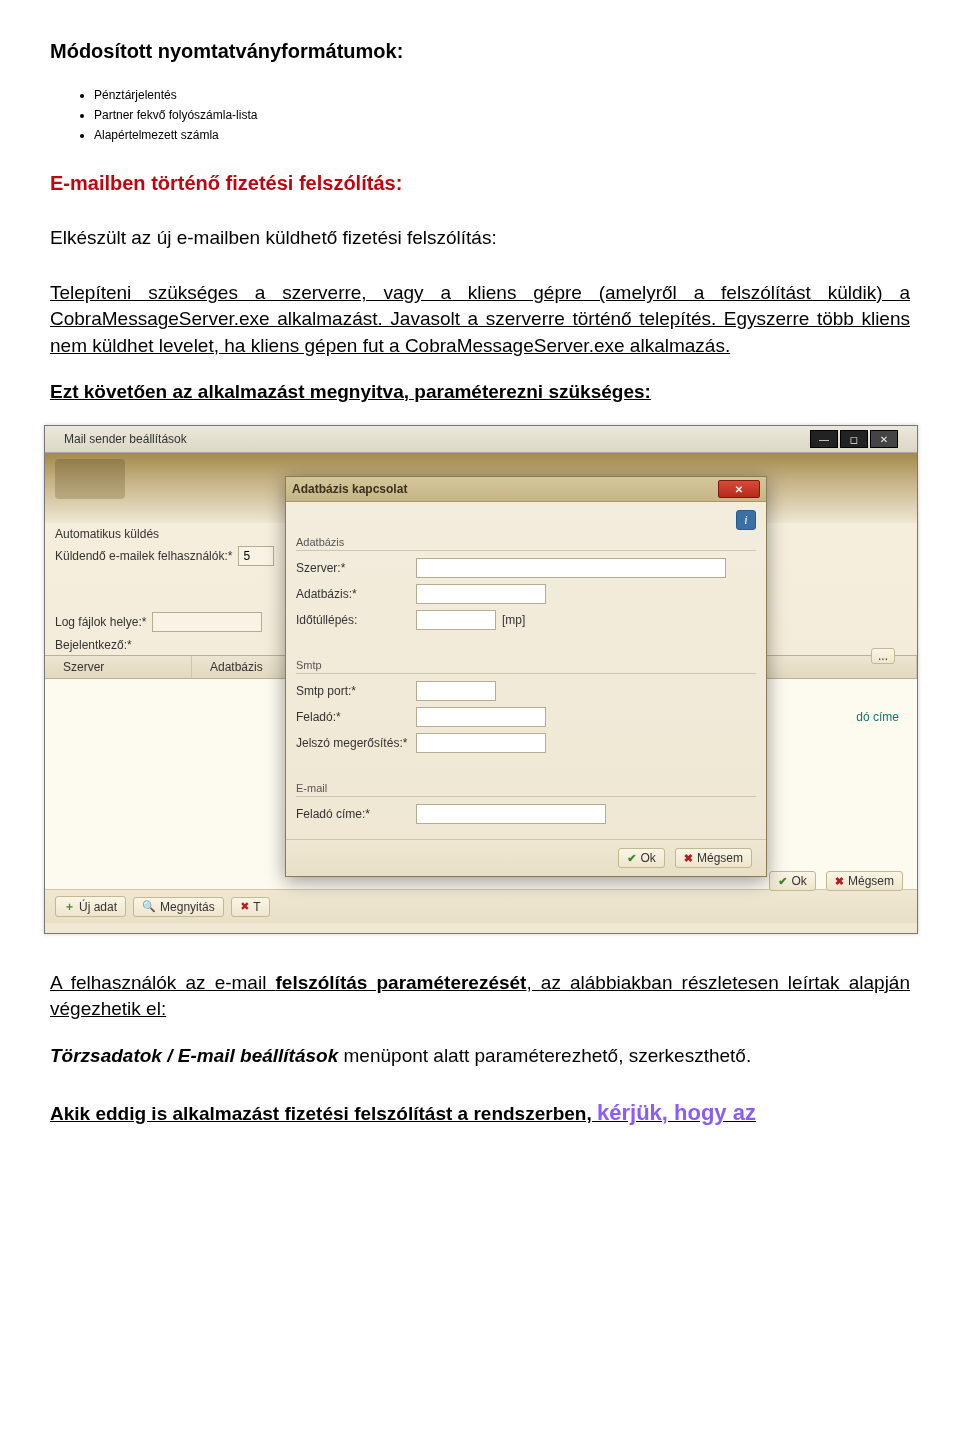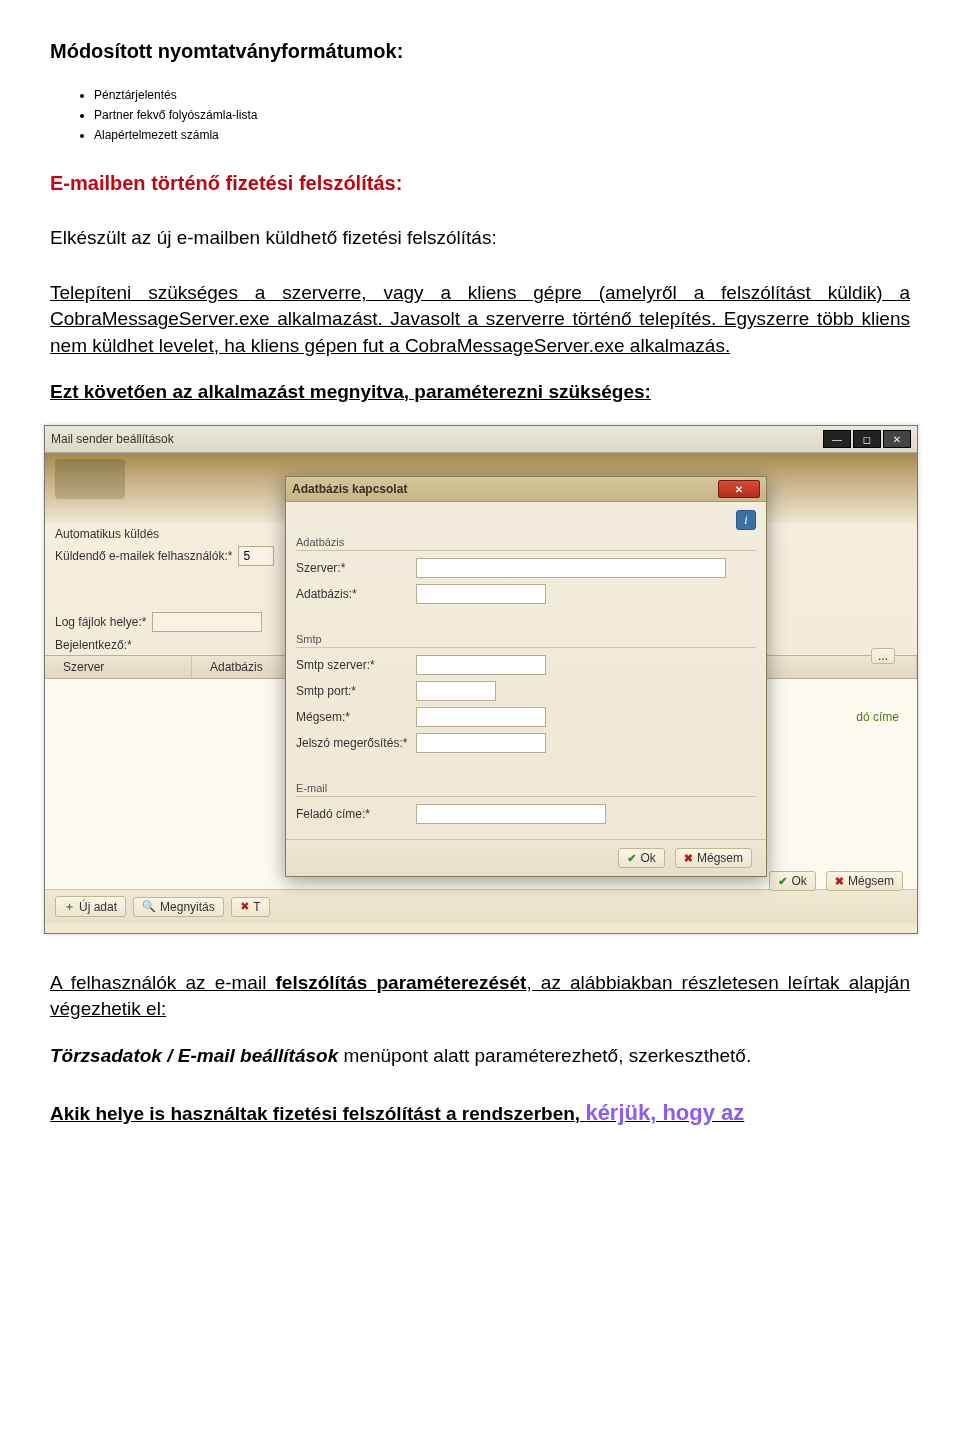--- a/index.html
+++ b/index.html
@@ -56,21 +56,21 @@
     font-family: Tahoma, Arial, sans-serif;
     box-shadow: 0 0 4px rgba(0,0,0,0.2);
   }
   .titlebar {
     height: 26px;
     background: linear-gradient(#ebe7db, #dcd7c5);
     border-bottom: 1px solid #aaa;
     display: flex;
     align-items: center;
     justify-content: space-between;
-    padding: 0 6px;
+    padding: 0 19px;
   }
   .titlebar-text {
     font-size: 12px;
     color: #333;
   }
   .winbtns { display:flex; gap:2px; }
   .winbtn {
     width: 26px; height: 16px;
     background: #222;
     color: #eee;
@@ -240,21 +240,21 @@
     position:absolute;
     right:10px;
     bottom:42px;
     display:flex; gap:6px;
   }
   .docime {
     position:absolute;
     right:18px;
     top:284px;
     font-size:12px;
-    color:#4d7c0f;
+    color:#0f766e;
   }
   .ellips {
     position:absolute;
     right:18px;
     top:220px;
   }
   .ellips .toolbtn { padding:0 6px; }
 </style>
 </head>
 <body>
@@ -355,34 +355,35 @@
       <div class="fs">
         <div class="fs-title">Adatbázis</div>
         <div class="frow">
           <label>Szerver:*</label>
           <input type="text" style="width: 300px;">
         </div>
         <div class="frow">
           <label>Adatbázis:*</label>
           <input type="text" style="width: 120px;">
         </div>
+        <div class="frow">
+          <label>Időtúllépés:</label>
+          <input type="text" style="width: 70px;">
+          <span class="suffix">[mp]</span>
+        </div>
       </div>
 
       <div class="fs">
         <div class="fs-title">Smtp</div>
         <div class="frow">
-          <label>Smtp szerver:*</label>
-          <input type="text" style="width: 120px;">
-        </div>
-        <div class="frow">
           <label>Smtp port:*</label>
           <input type="text" style="width: 70px;">
         </div>
         <div class="frow">
-          <label>Mégsem:*</label>
+          <label>Feladó:*</label>
           <input type="text" style="width: 120px;">
         </div>
         <div class="frow">
           <label>Jelszó megerősítés:*</label>
           <input type="text" style="width: 120px;">
         </div>
       </div>
 
       <div class="fs">
         <div class="fs-title">E-mail</div>
@@ -408,14 +409,14 @@
 
 <div class="para-justify">
   <span>A felhasználók az e-mail </span><span class="bold">felszólítás paraméterezését</span><span>, az alábbiakban részletesen leírtak alapján végezhetik el:</span>
 </div>
 
 <div class="para">
   <span class="bold italic">Törzsadatok / E-mail beállítások</span><span> menüpont alatt paraméterezhető, szerkeszthető.</span>
 </div>
 
 <div class="para-justify bold">
-  <span>Akik helye is használtak fizetési felszólítást a rendszerben, </span><span class="red-text" style="font-size:22px">kérjük, hogy az</span>
+  <span>Akik eddig is alkalmazást fizetési felszólítást a rendszerben, </span><span class="red-text" style="font-size:22px">kérjük, hogy az</span>
 </div>
 
 </body></html>

